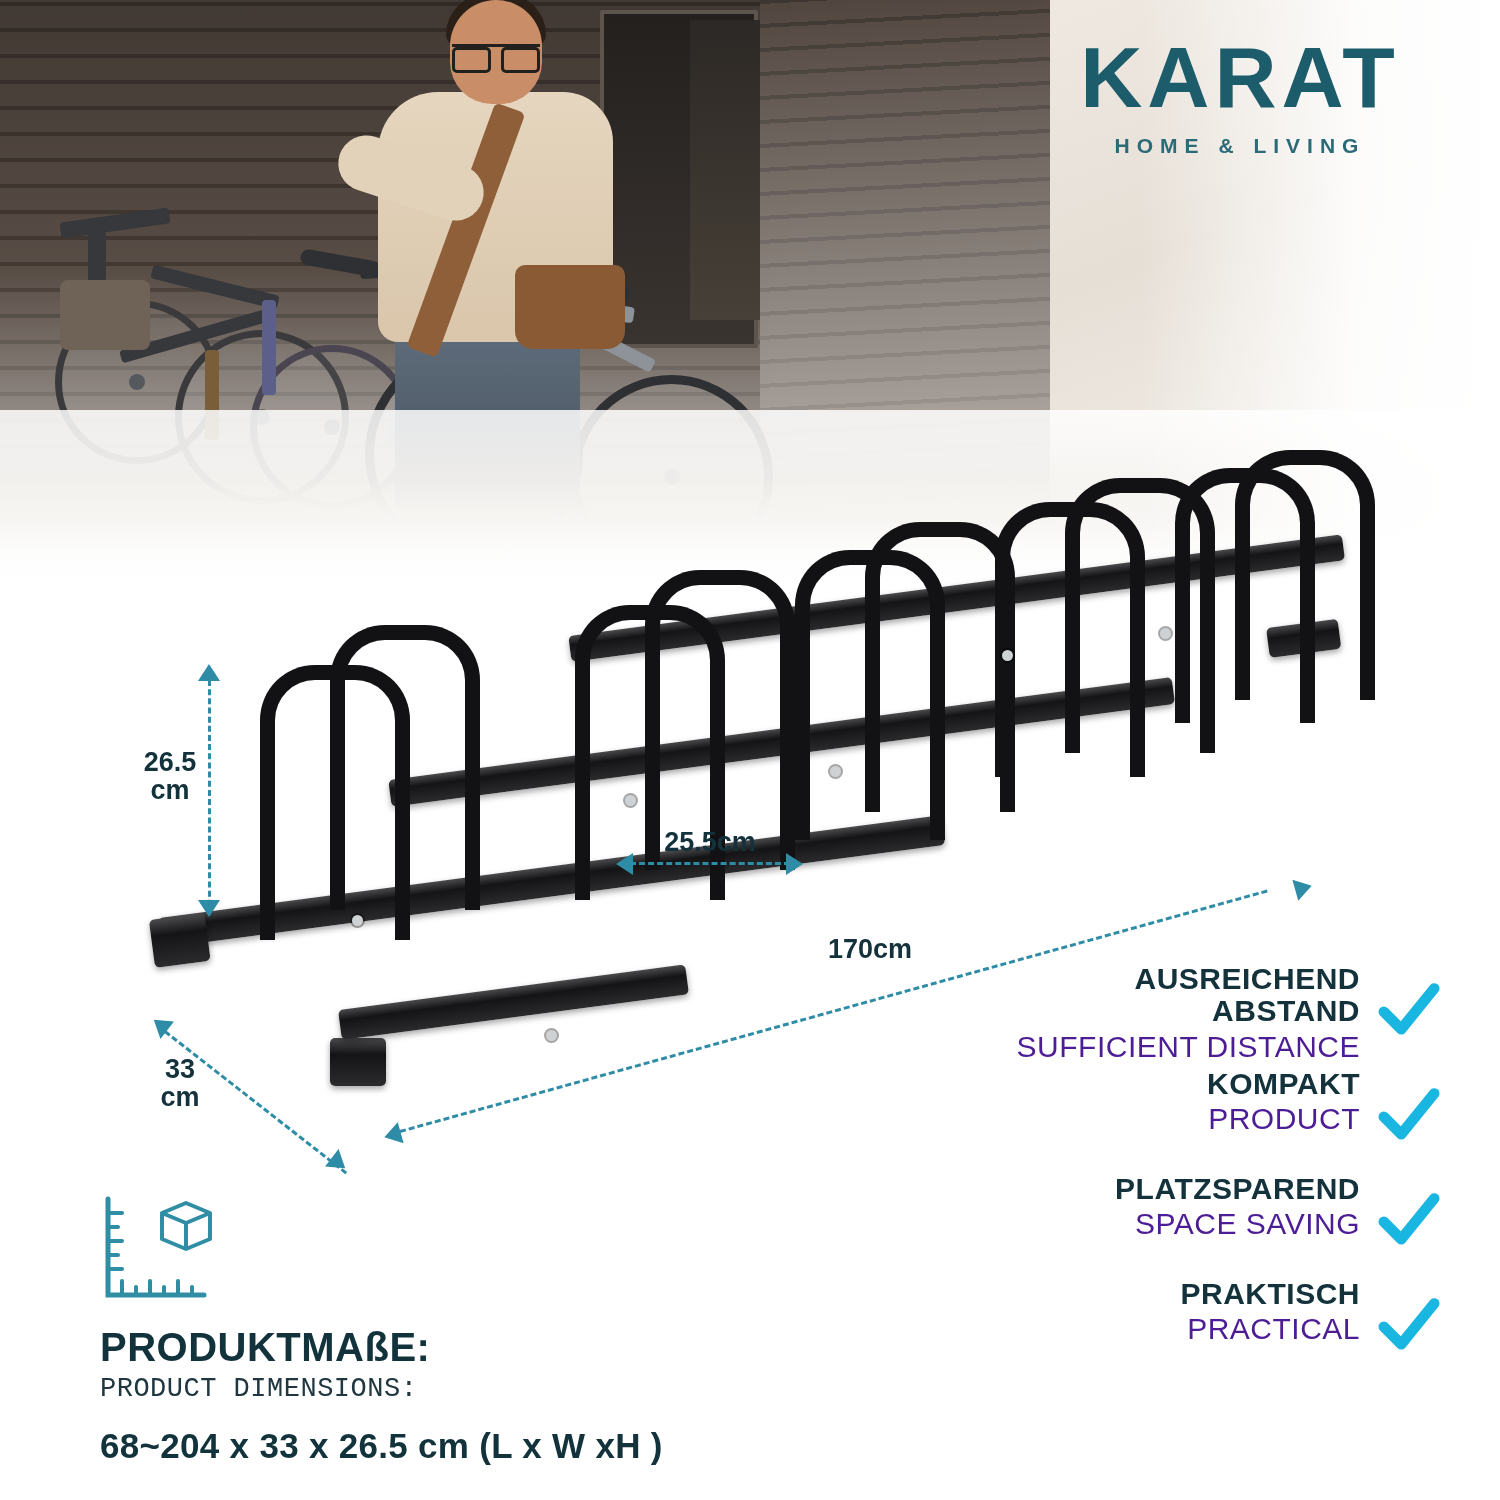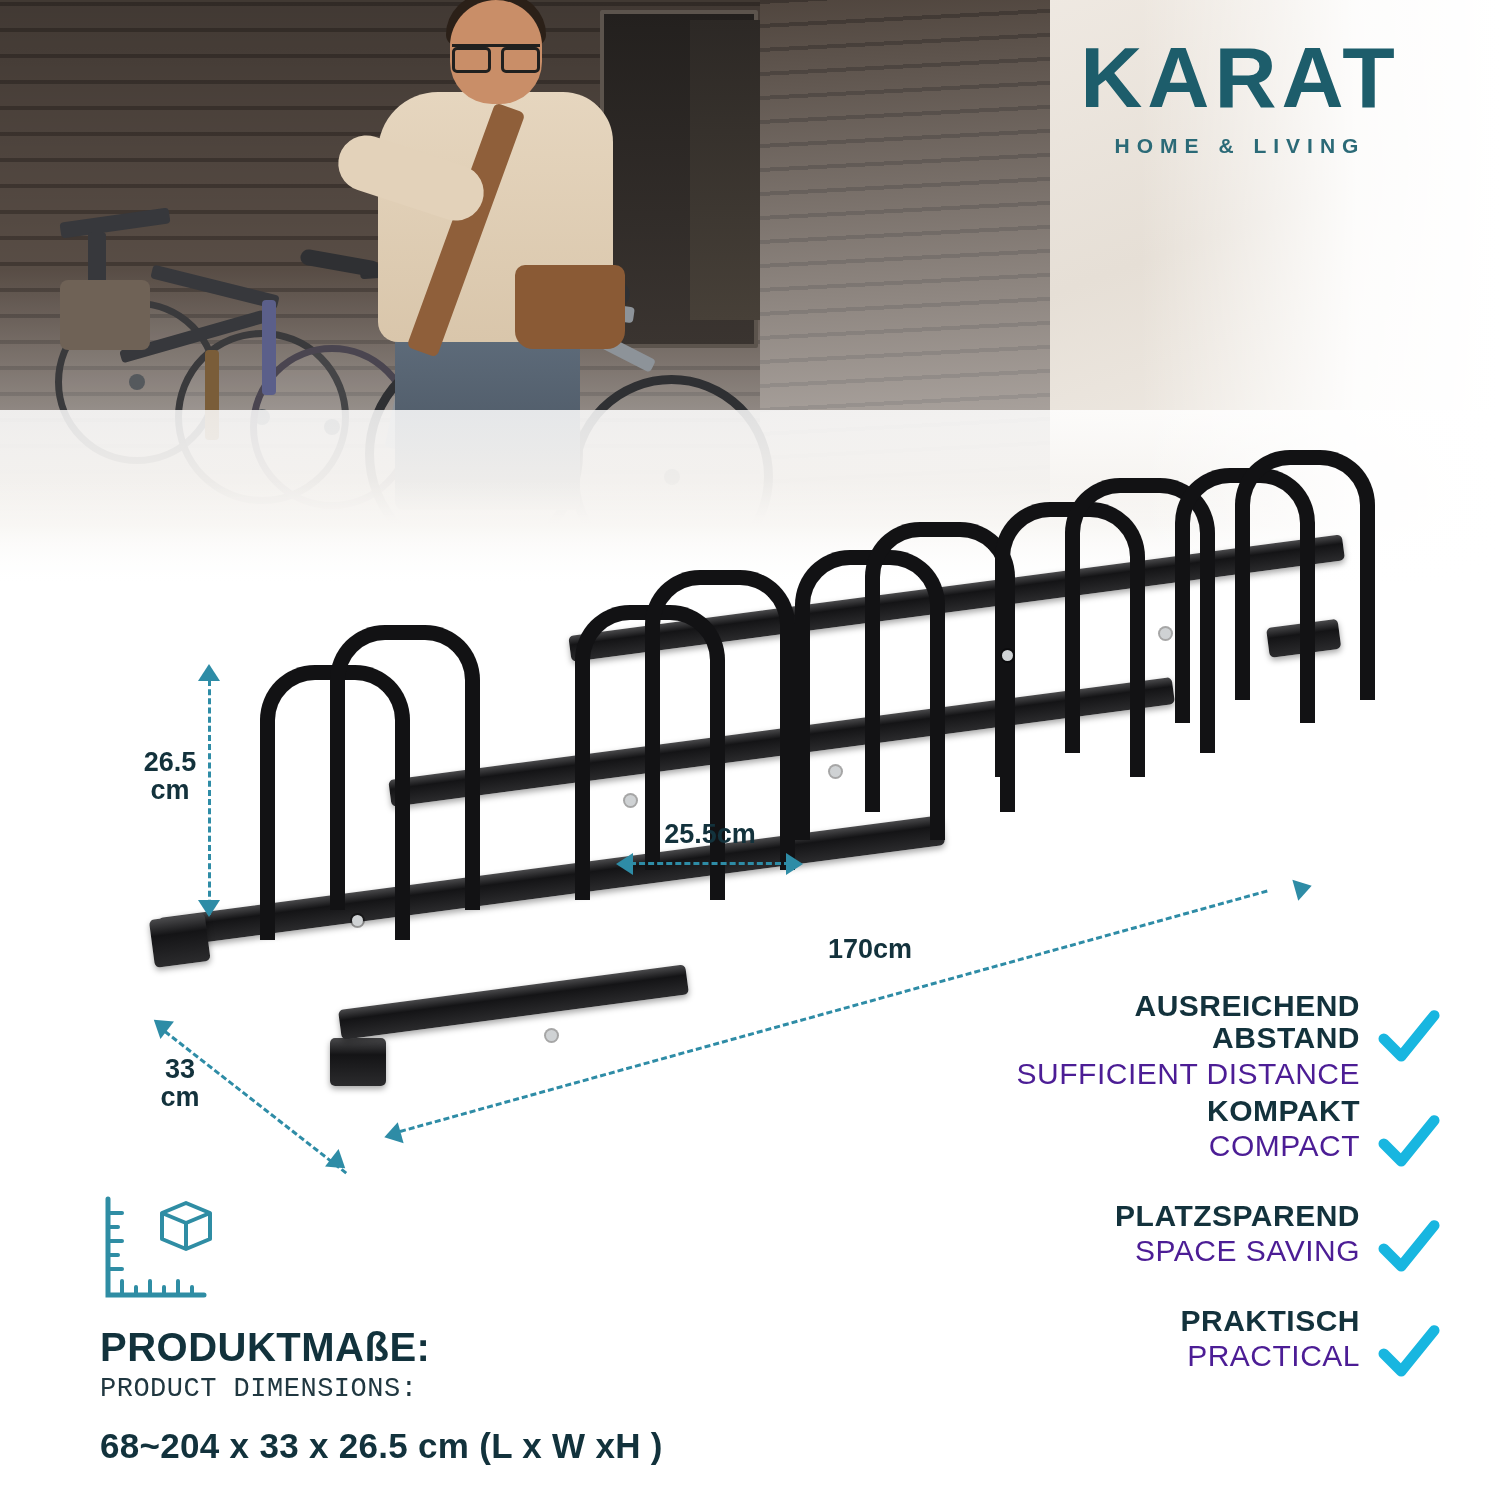--- a/index.html
+++ b/index.html
@@ -253,21 +253,21 @@
     font-size: 27px;
     line-height: 1.05;
     text-align: center;
     white-space: pre-line;
   }
 
   
   .features {
     position: absolute;
     right: 60px;
-    top: 990px;
+    top: 963px;
     width: 470px;
   }
   .feature {
     position: relative;
     height: 105px;
     text-align: right;
     padding-right: 80px;
   }
   .feature-de {
     font-size: 30px;
@@ -420,21 +420,21 @@
       <div class="arrow arrow-up" style="left:198px; top:234px;"></div>
       <div class="arrow arrow-down" style="left:198px; top:470px;"></div>
       <div class="dim-label" style="left:110px; top:318px; width:120px;">26.5
 cm</div>
     </div>
 
     <div>
       <div class="dash-h" style="left:630px; top:432px; width:160px;"></div>
       <div class="arrow arrow-left" style="left:616px; top:423px;"></div>
       <div class="arrow arrow-right" style="left:786px; top:423px;"></div>
-      <div class="dim-label" style="left:620px; top:390px; width:180px;text-align:center;">25.5cm</div>
+      <div class="dim-label" style="left:620px; top:398px; width:180px;text-align:center;">25.5cm</div>
     </div>
 
     <div>
       <div class="dash-h" style="left:400px; top:700px; width:900px; transform: rotate(-15.5deg); transform-origin:left center;"></div>
       <div class="arrow arrow-right" style="left:1295px; top:447px; transform: rotate(-15.5deg);"></div>
       <div class="arrow arrow-left" style="left:384px; top:694px; transform: rotate(-15.5deg);"></div>
       <div class="dim-label" style="left:780px; top:505px; width:180px;">170cm</div>
     </div>
 
     <div>
@@ -452,21 +452,21 @@
       <div class="feature-de">AUSREICHEND
 ABSTAND</div>
       <div class="feature-en">SUFFICIENT DISTANCE</div>
       <svg class="check" viewBox="0 0 64 64">
         <path d="M6 34 L24 52 L58 10" fill="none" stroke="#18b6e0" stroke-width="11" stroke-linecap="round" stroke-linejoin="round"></path>
       </svg>
     </div>
 
     <div class="feature">
       <div class="feature-de">KOMPAKT</div>
-      <div class="feature-en">COMPACT</div>
+      <div class="feature-en">PRODUCT</div>
       <svg class="check" viewBox="0 0 64 64">
         <path d="M6 34 L24 52 L58 10" fill="none" stroke="#18b6e0" stroke-width="11" stroke-linecap="round" stroke-linejoin="round"></path>
       </svg>
     </div>
 
     <div class="feature">
       <div class="feature-de">PLATZSPAREND</div>
       <div class="feature-en">SPACE SAVING</div>
       <svg class="check" viewBox="0 0 64 64">
         <path d="M6 34 L24 52 L58 10" fill="none" stroke="#18b6e0" stroke-width="11" stroke-linecap="round" stroke-linejoin="round"></path>

